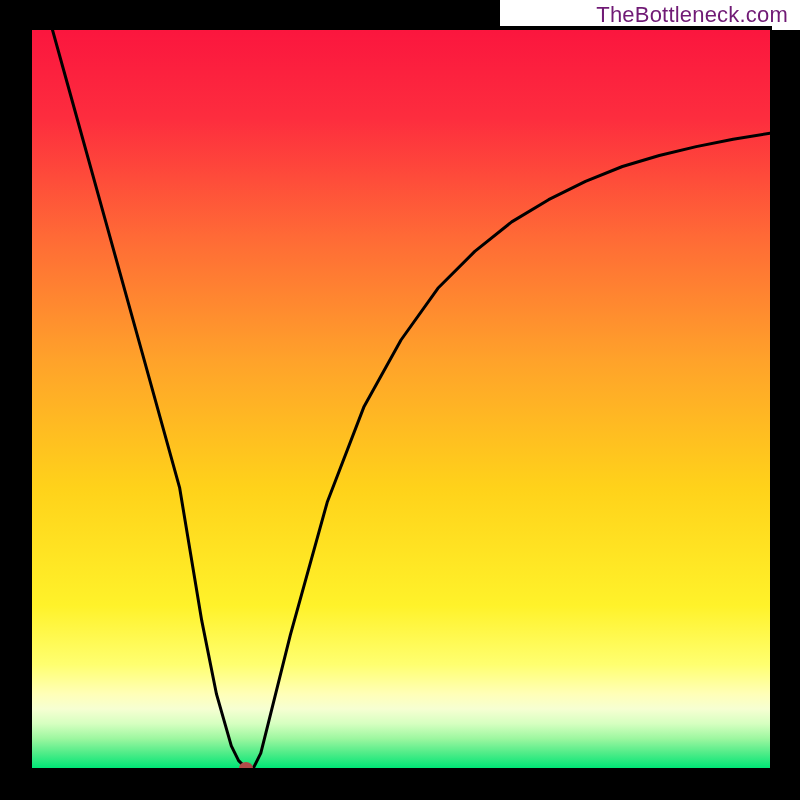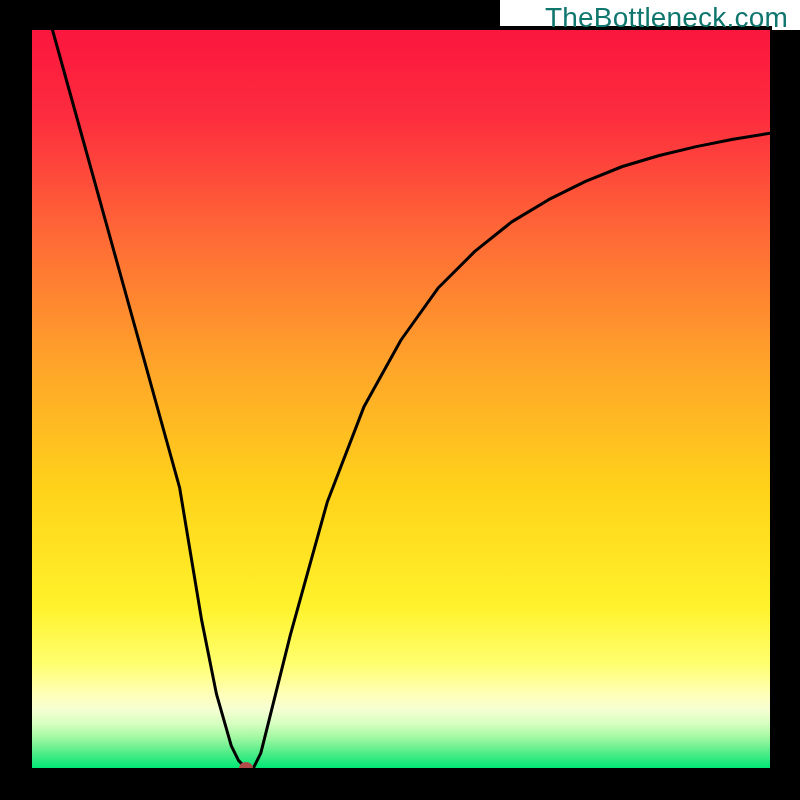--- a/index.html
+++ b/index.html
@@ -13,22 +13,22 @@
   }
   .wrap {
     position: relative;
     width: 800px;
     height: 800px;
   }
   .watermark {
     position: absolute;
     top: 2px;
     right: 12px;
-    font-size: 28px;
-    color: #0f766e;
+    font-size: 22px;
+    color: #701a75;
     letter-spacing: 0.2px;
     font-weight: 500;
     z-index: 10;
   }
   svg.plot {
     position: absolute;
     left: 0;
     top: 0;
     width: 800px;
     height: 800px;

